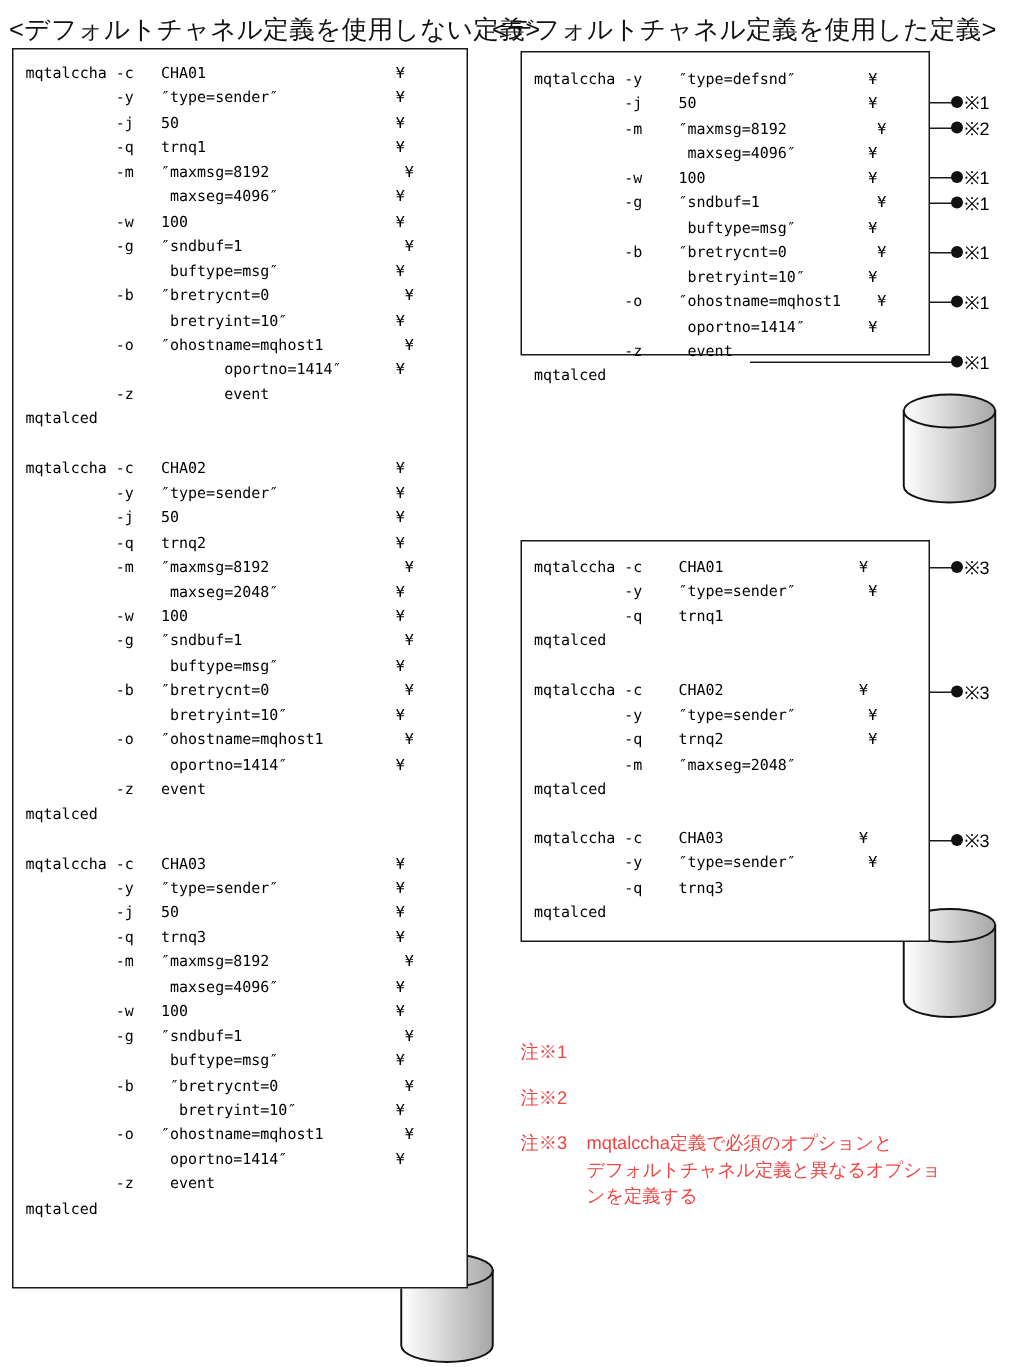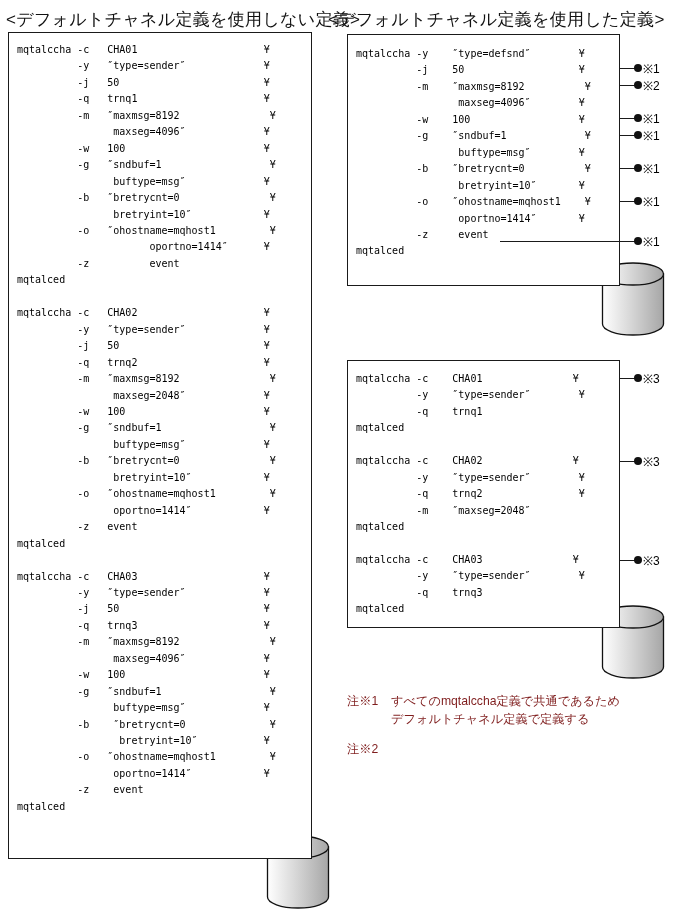--- a/index.html
+++ b/index.html
@@ -27,21 +27,21 @@
   #title-right { left: 328px; top: 8px; }
 
   
   .code-box {
     position: absolute;
     border: 1.3px solid #1a1a1a;
     background: #ffffff;
     z-index: 3;
   }
   #box-left   { left: 8px;   top: 32px;  width: 304px; height: 827px; }
-  #box-def    { left: 347px; top: 34px;  width: 273px; height: 252px; }
+  #box-def    { left: 347px; top: 34px;  width: 273px; height: 203px; }
   #box-cha    { left: 347px; top: 360px; width: 273px; height: 268px; }
 
   
   .code {
     position: absolute;
     left: 0; top: 0;
     padding: 9px 0 0 0;
     font-family: "DejaVu Sans Mono", "Liberation Mono", monospace;
     font-size: 10px;
     line-height: 16.45px;
@@ -94,21 +94,21 @@
     position: absolute;
     left: 347px; top: 693px;
     width: 322px;
   }
   .note {
     display: flex;
     align-items: flex-start;
     margin-bottom: 13px;
     font-size: 12.2px;
     line-height: 17.5px;
-    color: #7f1d1d;
+    color: #ef4444;
   }
   .note-tag {
     flex: 0 0 auto;
     width: 44px;
     white-space: nowrap;
   }
   .note-body {
     flex: 1 1 auto;
     white-space: pre-line;
   }
@@ -286,19 +286,23 @@
 </div>
 
 <div class="leader" style="left:620px; top:560px; width:20px;"></div>
 <div class="callout" style="left:634px; top:554px;">
   <span class="dot"></span><span class="lbl">※3</span>
 </div>
 
 <div id="notes">
   <div class="note">
     <div class="note-tag">注※1</div>
-    <div class="note-body">すべてのmqtalccha定義で共通であるため
-デフォルトチャネル定義で定義する</div>
   </div>
   <div class="note">
     <div class="note-tag">注※2</div>
   </div>
+  <div class="note">
+    <div class="note-tag">注※3</div>
+    <div class="note-body">mqtalccha定義で必須のオプションと
+デフォルトチャネル定義と異なるオプショ
+ンを定義する</div>
+  </div>
 </div>
 
 </body></html>

